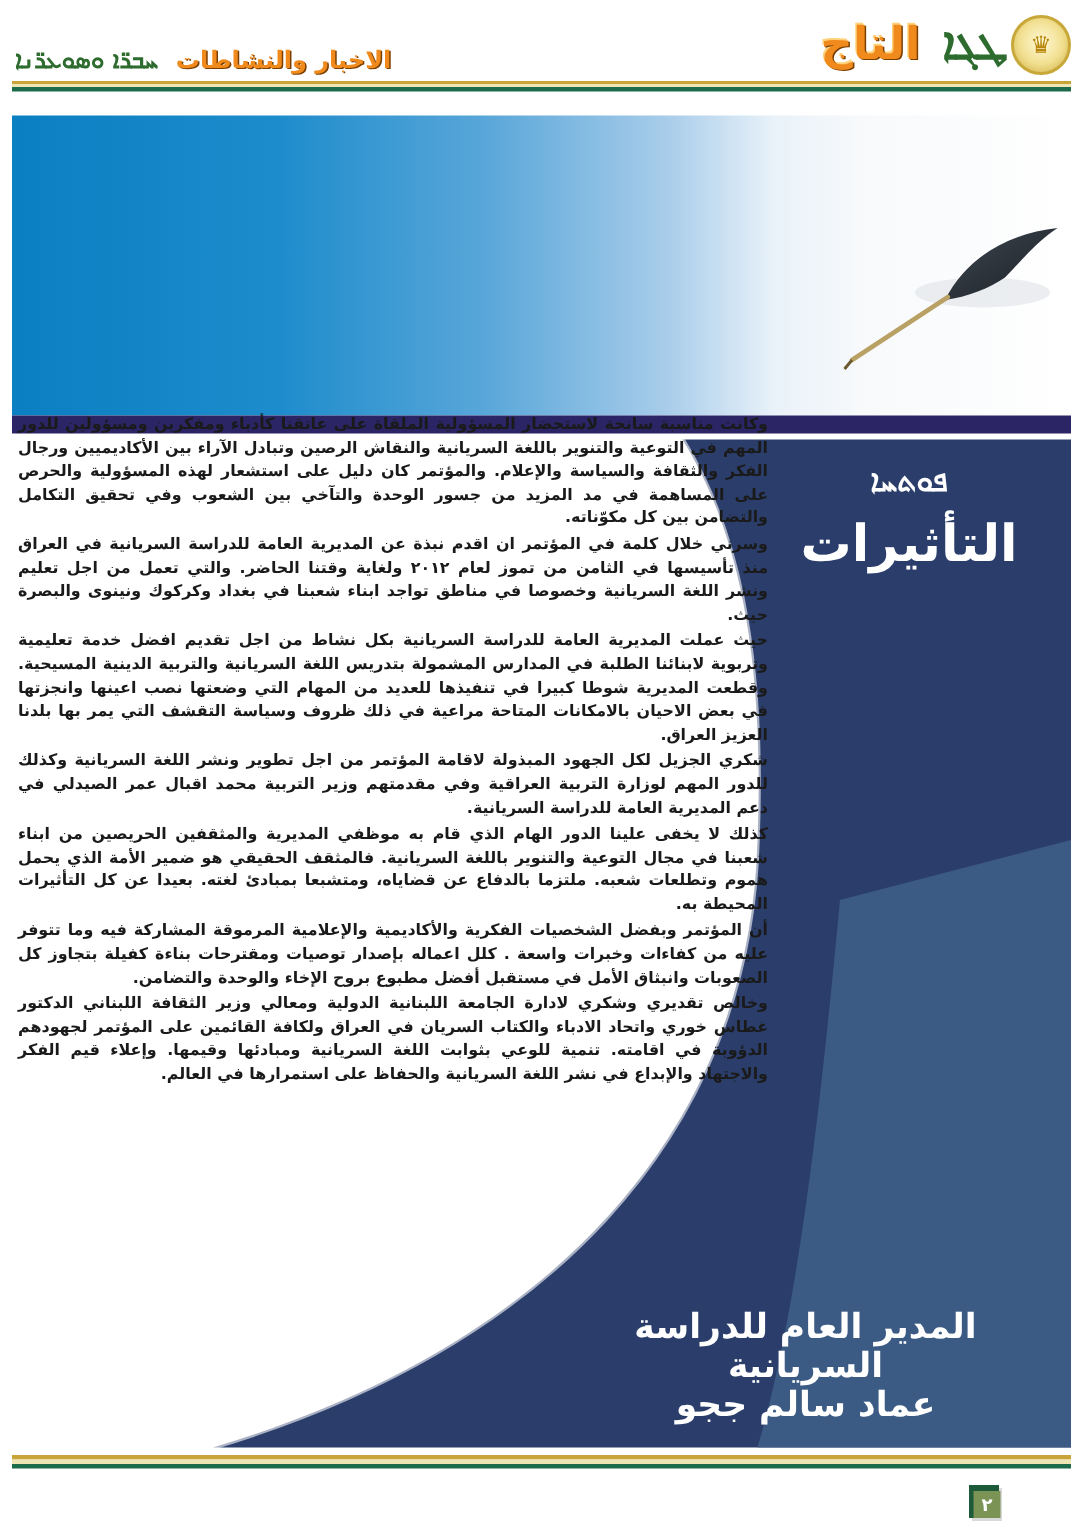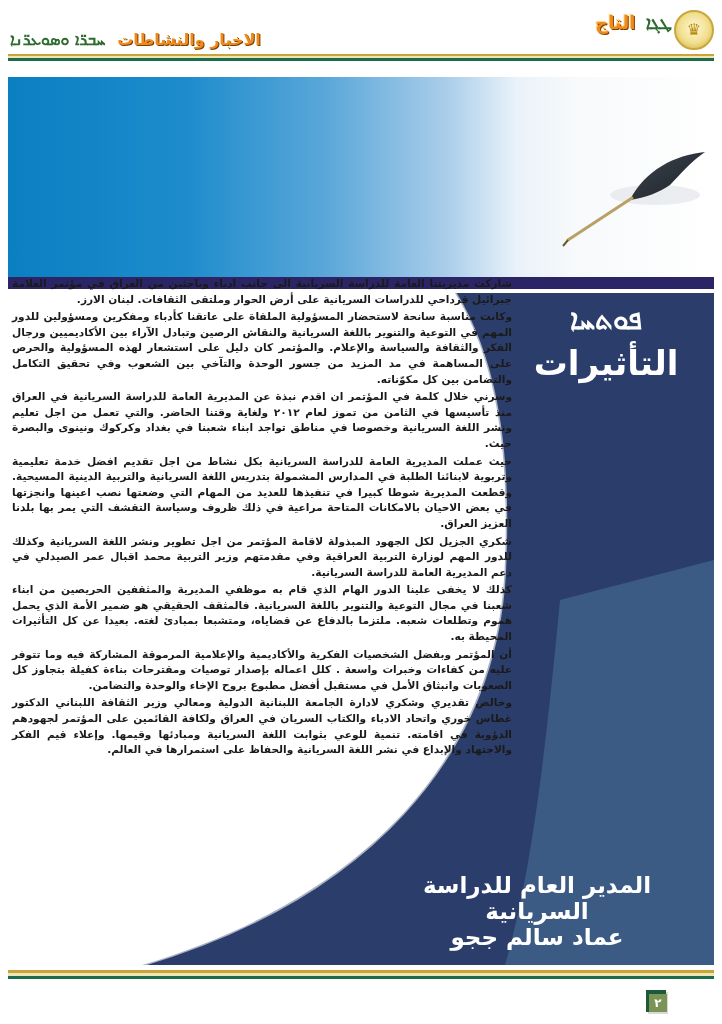--- a/index.html
+++ b/index.html
@@ -4,21 +4,21 @@
 <style>
   html, body { margin: 0; padding: 0; background: #ffffff; }
   body { width: 722px; height: 1024px; position: relative; overflow: hidden; font-family: "DejaVu Sans", sans-serif; }
 
   
   .header { position: absolute; left: 0; top: 0; width: 722px; height: 62px; }
   .logo-emblem { position: absolute; right: 8px; top: 10px; width: 36px; height: 36px; border-radius: 50%;
     border: 2px solid #c9a83a; background: radial-gradient(circle at 50% 45%, #fff8d6 0%, #f1df8f 55%, #c9a83a 100%);
     display: flex; align-items: center; justify-content: center; }
   .logo-emblem .crown { font-size: 16px; color: #b8860b; line-height: 1; }
-  .logo-text { position: absolute; right: 50px; top: 12px; font-family: "DejaVu Sans", sans-serif; font-weight: bold; font-size: 18px; direction: rtl; }
+  .logo-text { position: absolute; right: 50px; top: 12px; font-family: "DejaVu Sans", sans-serif; font-weight: bold; font-size: 30px; direction: rtl; }
   .logo-syriac { color: #2e6b2e; margin-left: 4px; }
   .logo-arabic { color: #f08a1c; text-shadow: 1px 1px 0 #7a3e00, -1px -1px 0 #ffd27a; }
   .section-label { position: absolute; left: 10px; top: 30px; direction: rtl; white-space: nowrap; font-weight: bold; font-size: 16px; }
   .section-arabic { color: #f08a1c; text-shadow: 1px 1px 0 #7a3e00; }
   .section-syriac { color: #2e6b2e; margin-right: 6px; }
   .rule { position: absolute; left: 8px; width: 706px; }
   .rule-top-gold { top: 54px; height: 2px; background: #c9a43a; }
   .rule-top-cream { top: 56px; height: 2px; background: #efe6b5; }
   .rule-top-green { top: 58px; height: 3px; background: #1c6b4a; }
 
@@ -27,21 +27,21 @@
     background: linear-gradient(90deg, #0a7fc2 0%, #1d8ccc 25%, #5aa7d9 45%, #a9cdea 62%, #e9f2f9 72%, #f7f9fb 80%, #ffffff 100%); }
   .banner-bar { position: absolute; left: 8px; top: 277px; width: 706px; height: 12px; background: #2b2566; }
   .banner-title { position: absolute; left: 140px; top: 140px; width: 420px; text-align: center; direction: rtl;
     font-family: "DejaVu Sans", sans-serif; font-weight: bold; font-size: 27px; line-height: 36px; color: #2d2870;
     text-shadow: 2px 0 0 #fff, -2px 0 0 #fff, 0 2px 0 #fff, 0 -2px 0 #fff, 2px 2px 0 #fff, -2px -2px 0 #fff, 2px -2px 0 #fff, -2px 2px 0 #fff; }
   .quill { position: absolute; left: 560px; top: 140px; width: 150px; height: 110px; }
 
   
   .side-panel { position: absolute; left: 0; top: 0; width: 722px; height: 1024px; pointer-events: none; }
   .side-heading { position: absolute; right: 16px; top: 300px; width: 200px; text-align: center; direction: rtl; color: #ffffff; font-weight: bold; }
-  .side-syriac { font-size: 28px; line-height: 40px; letter-spacing: 2px; }
+  .side-syriac { font-size: 20px; line-height: 40px; letter-spacing: 2px; }
   .side-arabic { font-size: 34px; line-height: 46px; }
   .signature { position: absolute; right: 20px; top: 872px; width: 330px; text-align: center; direction: rtl; color: #ffffff;
     font-weight: bold; font-size: 23px; line-height: 26px; }
 
   
   .article { position: absolute; left: 12px; top: 276px; width: 500px; direction: rtl; text-align: justify;
     font-family: "DejaVu Sans", sans-serif; font-size: 10.6px; line-height: 15.6px; color: #1a1a1a; font-weight: bold; }
   .article p { margin: 0 0 2px 0; }
 
   
@@ -98,21 +98,20 @@
 <div class="side-heading">
   <div class="side-syriac">ܦܘܬܚܐ</div>
   <div class="side-arabic">التأثيرات</div>
 </div>
 <div class="signature">
   <div>المدير العام للدراسة السريانية</div>
   <div>عماد سالم ججو</div>
 </div>
 
 <div class="article">
-  <p style="padding-left:0;margin-right:0;">شاركت مديريتنا العامة للدراسة السريانية الى جانب ادباء وباحثين من العراق في مؤتمر العلامة جبرائيل قرداحي للدراسات السريانية على أرض الحوار وملتقى الثقافات. لبنان الارز.</p>
   <p>وكانت مناسبة سانحة لاستحضار المسؤولية الملقاة على عاتقنا كأدباء ومفكرين ومسؤولين للدور المهم في التوعية والتنوير باللغة السريانية والنقاش الرصين وتبادل الآراء بين الأكاديميين ورجال الفكر والثقافة والسياسة والإعلام. والمؤتمر كان دليل على استشعار لهذه المسؤولية والحرص على المساهمة في مد المزيد من جسور الوحدة والتآخي بين الشعوب وفي تحقيق التكامل والتضامن بين كل مكوّناته.</p>
   <p>وسرني خلال كلمة في المؤتمر ان اقدم نبذة عن المديرية العامة للدراسة السريانية في العراق منذ تأسيسها في الثامن من تموز لعام ٢٠١٢ ولغاية وقتنا الحاضر. والتي تعمل من اجل تعليم ونشر اللغة السريانية وخصوصا في مناطق تواجد ابناء شعبنا في بغداد وكركوك ونينوى والبصرة حيث.</p>
   <p>حيث عملت المديرية العامة للدراسة السريانية بكل نشاط من اجل تقديم افضل خدمة تعليمية وتربوية لابنائنا الطلبة في المدارس المشمولة بتدريس اللغة السريانية والتربية الدينية المسيحية. وقطعت المديرية شوطا كبيرا في تنفيذها للعديد من المهام التي وضعتها نصب اعينها وانجزتها في بعض الاحيان بالامكانات المتاحة مراعية في ذلك ظروف وسياسة التقشف التي يمر بها بلدنا العزيز العراق.</p>
   <p>شكري الجزيل لكل الجهود المبذولة لاقامة المؤتمر من اجل تطوير ونشر اللغة السريانية وكذلك للدور المهم لوزارة التربية العراقية وفي مقدمتهم وزير التربية محمد اقبال عمر الصيدلي في دعم المديرية العامة للدراسة السريانية.</p>
   <p>كذلك لا يخفى علينا الدور الهام الذي قام به موظفي المديرية والمثقفين الحريصين من ابناء شعبنا في مجال التوعية والتنوير باللغة السريانية. فالمثقف الحقيقي هو ضمير الأمة الذي يحمل هموم وتطلعات شعبه. ملتزما بالدفاع عن قضاياه، ومتشبعا بمبادئ لغته. بعيدا عن كل التأثيرات المحيطة به.</p>
   <p>أن المؤتمر وبفضل الشخصيات الفكرية والأكاديمية والإعلامية المرموقة المشاركة فيه وما تتوفر عليه من كفاءات وخبرات واسعة . كلل اعماله بإصدار توصيات ومقترحات بناءة كفيلة بتجاوز كل الصعوبات وانبثاق الأمل في مستقبل أفضل مطبوع بروح الإخاء والوحدة والتضامن.</p>
   <p>وخالص تقديري وشكري لادارة الجامعة اللبنانية الدولية ومعالي وزير الثقافة اللبناني الدكتور غطاس خوري واتحاد الادباء والكتاب السريان في العراق ولكافة القائمين على المؤتمر لجهودهم الدؤوبة في اقامته. تنمية للوعي بثوابت اللغة السريانية ومبادئها وقيمها. وإعلاء قيم الفكر والاجتهاد والإبداع في نشر اللغة السريانية والحفاظ على استمرارها في العالم.</p>
 </div>
 
 <div class="rule rule-bot-gold"></div>

